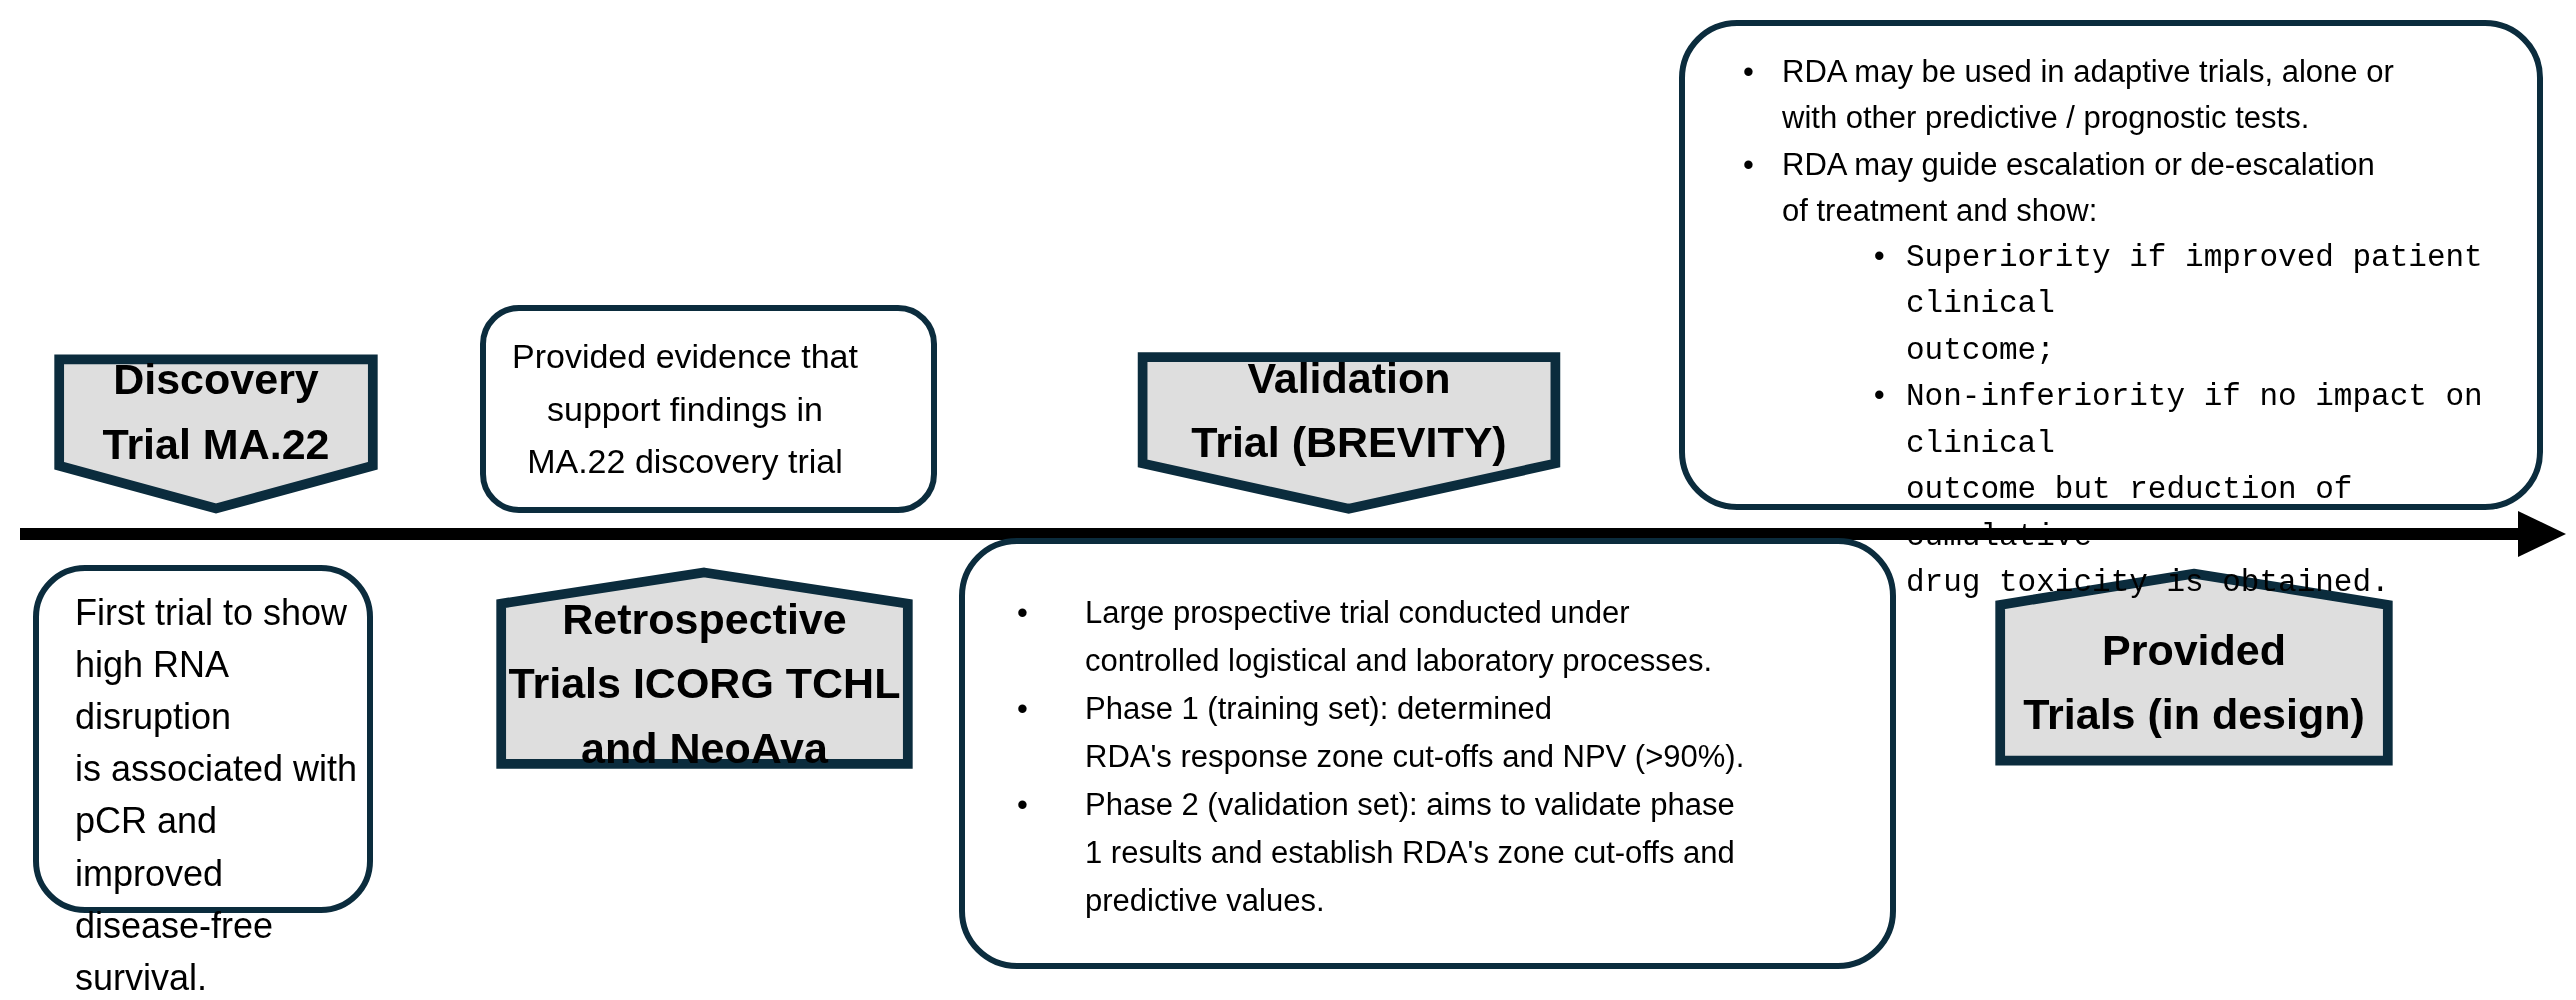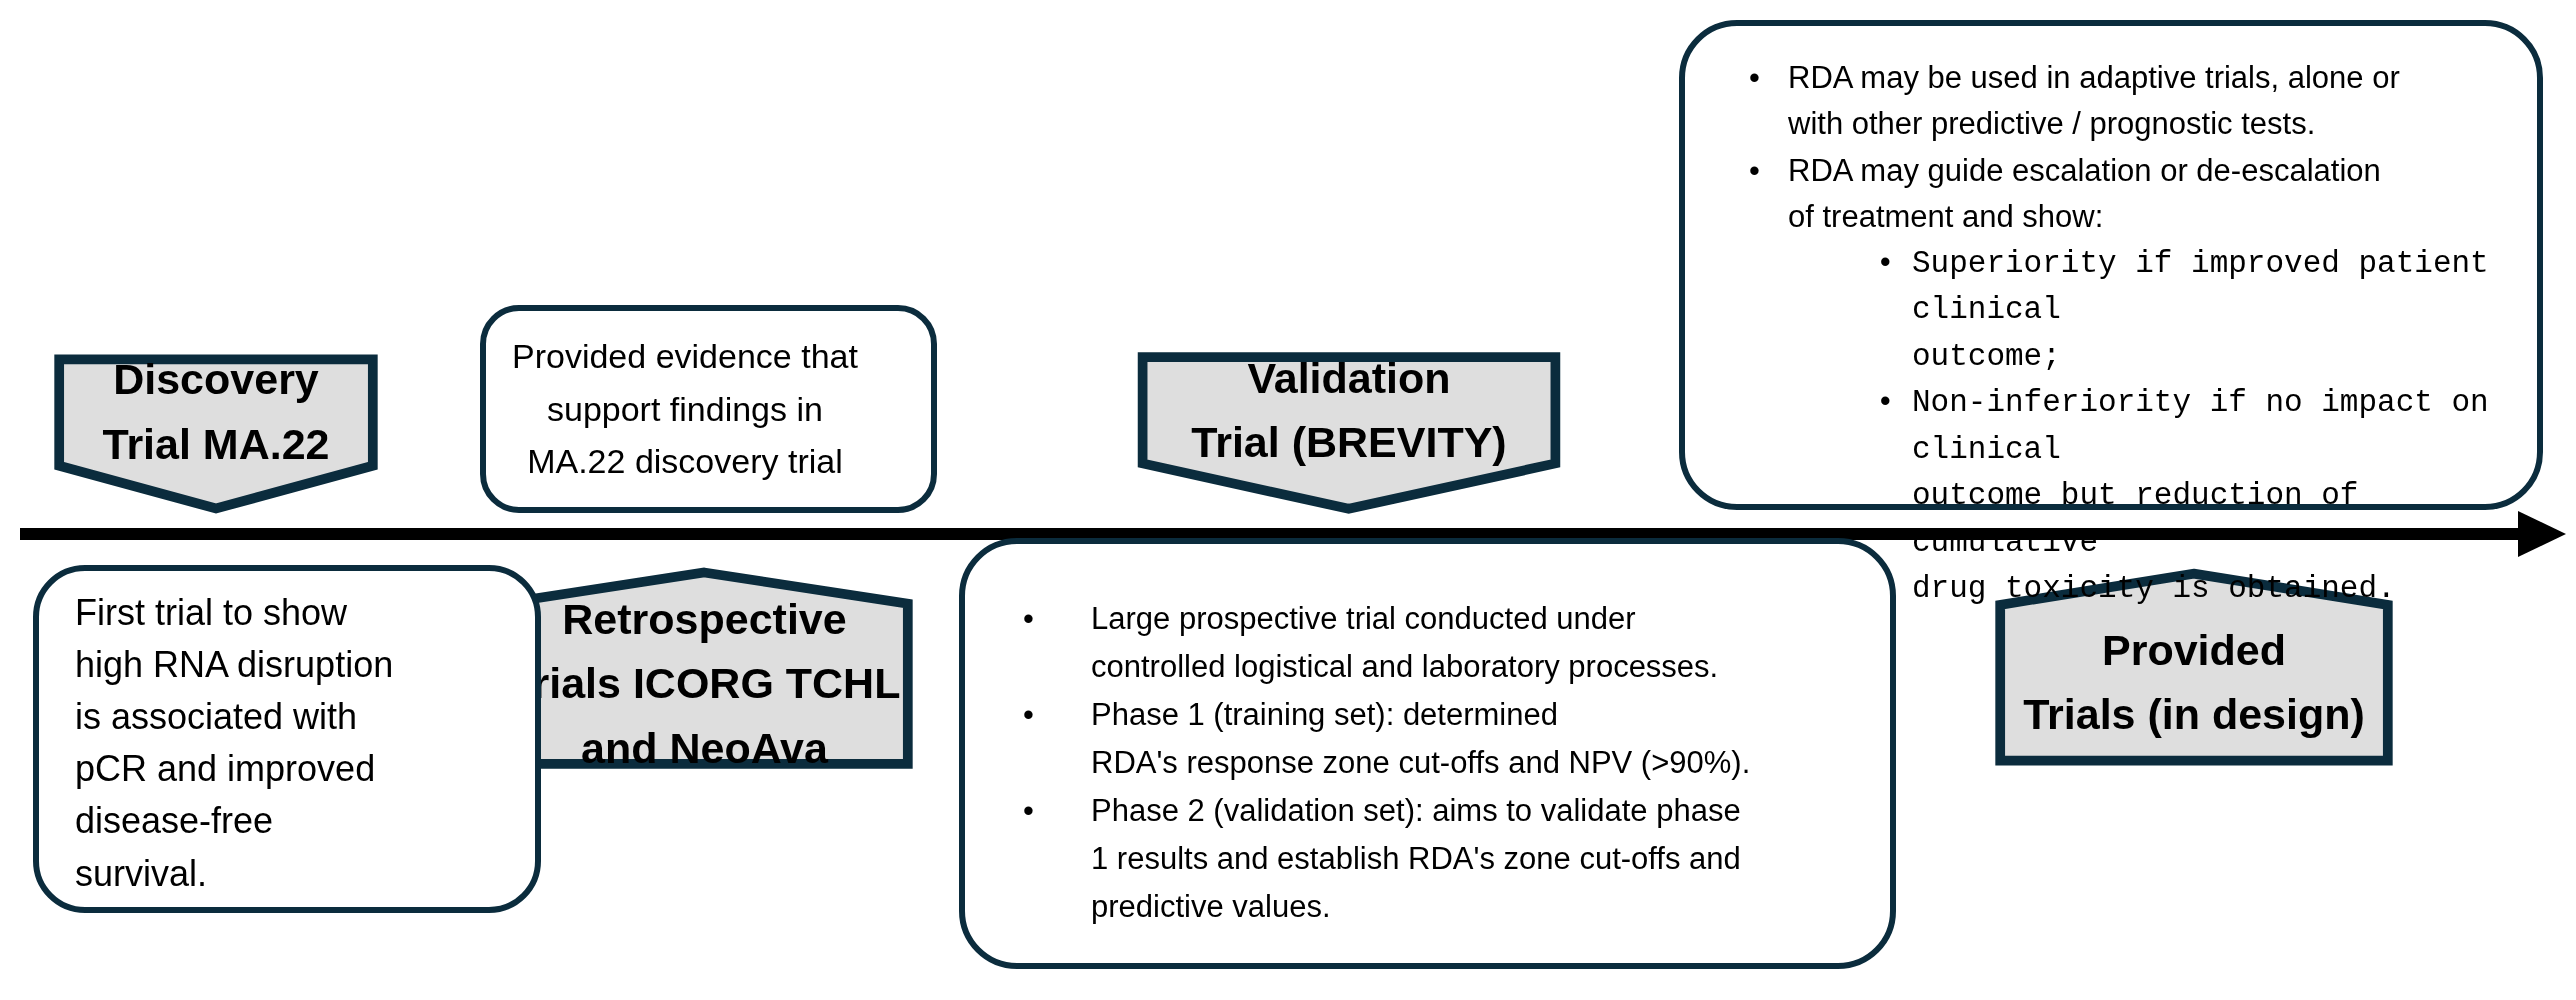--- a/index.html
+++ b/index.html
@@ -68,21 +68,21 @@
     position: absolute;
     background: #ffffff;
     border: 6.5px solid #0b2c3d;
     box-sizing: border-box;
   }
   .note-text {
     white-space: pre-line;
   }
 
   .note-discovery {
-    left: 33px; top: 565px; width: 508px; height: 348px;
+    left: 33px; top: 565px; width: 340px; height: 348px;
     border-radius: 52px;
     padding: 15.6px 9.7px 0 36px;
     font-size: 36px;
     line-height: 1.45;
   }
   .note-retrospective {
     left: 480px; top: 305px; width: 457px; height: 208px;
     border-radius: 39px;
     padding: 0 9.7px 0 26px;
     display: flex;
@@ -102,21 +102,21 @@
     left: 1679px; top: 19.5px; width: 864px; height: 490px;
     border-radius: 58px;
     padding: 23px 13px 0 29px;
     font-size: 31px;
     line-height: 1.5;
   }
 
   
   ul.bullets {
     list-style: none;
-    margin: 6px;
+    margin: 0;
     padding: 0 0 0 29px;
   }
   .note-validation ul.bullets { padding-left: 26px; }
   ul.bullets > li {
     position: relative;
     padding-left: 39px;
   }
   .note-validation ul.bullets > li { padding-left: 68px; }
   ul.bullets li::before {
     content: "\2022";

